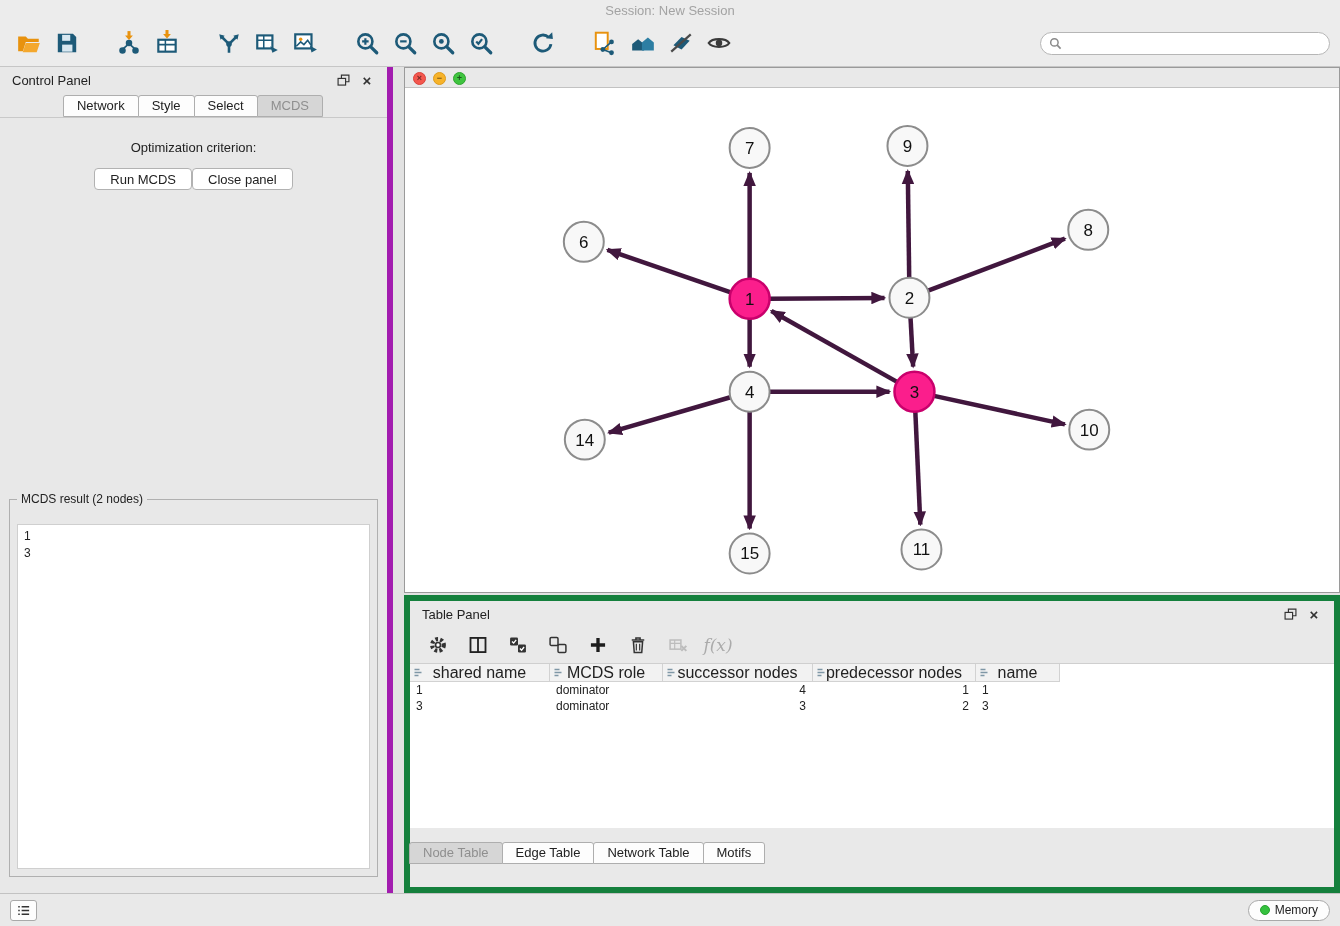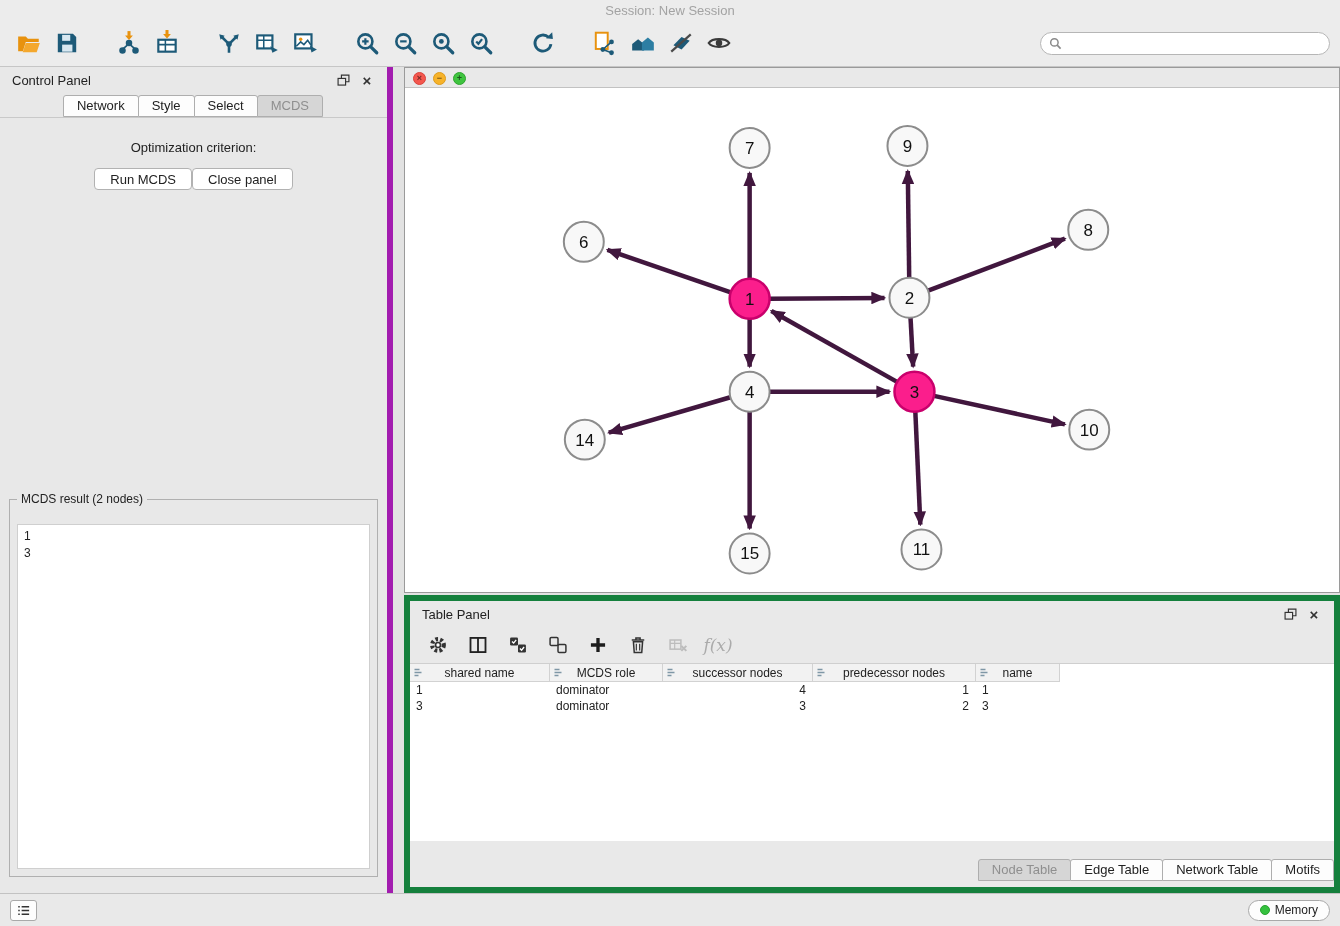--- a/index.html
+++ b/index.html
@@ -74,29 +74,29 @@
   .tpanel { flex:1; margin-top:2px; border:6px solid #15803d; background:#e9e9e9;
     display:flex; flex-direction:column; }
   .tp-toolbar { height:36px; display:flex; align-items:center; gap:8px; padding:0 12px; }
   .tp-btn { width:32px; height:30px; display:flex; align-items:center; justify-content:center;
     background:transparent; border:none; cursor:pointer; }
   .tp-btn svg { width:20px; height:20px; }
   .fx { font-family:"DejaVu Serif", serif; font-style:italic; font-size:17px; color:#ababab; }
   .tp-table { flex:1; background:#fff; border-top:1px solid #cfcfcf; overflow:hidden; font-size:12px; }
   .thead { display:flex; height:18px; }
   .th { background:#f2f2f2; border-right:1px solid #d2d2d2; border-bottom:1px solid #d2d2d2;
-    display:flex; align-items:center; position:relative; font-size:12px; }
+    display:flex; align-items:center; position:relative; font-size:16px; }
   .th .lbl { flex:1; text-align:center; }
   .th .sic { position:absolute; left:3px; top:3px; }
   .trow { display:flex; height:16px; line-height:16px; }
   .td { overflow:hidden; white-space:nowrap; }
   .al { text-align:left; padding-left:6px; }
   .ar { text-align:right; padding-right:7px; }
   .c0 { width:140px; } .c1 { width:113px; } .c2 { width:150px; } .c3 { width:163px; } .c4 { width:84px; }
-  .tp-bottom { height:46px; display:flex; justify-content:flex-end; align-items:flex-end; padding-bottom:6px; }
+  .tp-bottom { height:59px; display:flex; justify-content:flex-start; align-items:flex-end; padding-bottom:23px; }
   
   .statusbar { position:absolute; bottom:0; left:0; right:0; height:33px;
     border-top:1px solid #c2c2c2; background:#e9e9e9; display:flex; align-items:center; padding:0 10px; }
   .sb-left { width:27px; height:21px; border:1px solid #a9a9a9; border-radius:3px; background:#fdfdfd;
     display:flex; align-items:center; justify-content:center; cursor:pointer; }
   .memory { margin-left:auto; height:21px; border:1px solid #a9a9a9; border-radius:11px; background:#fdfdfd;
     display:flex; align-items:center; gap:5px; padding:0 11px; font-size:12px; cursor:pointer; }
   .memdot { width:10px; height:10px; border-radius:50%; background:#35c13e; border:1px solid #28a32f; }
 </style>
 </head>

